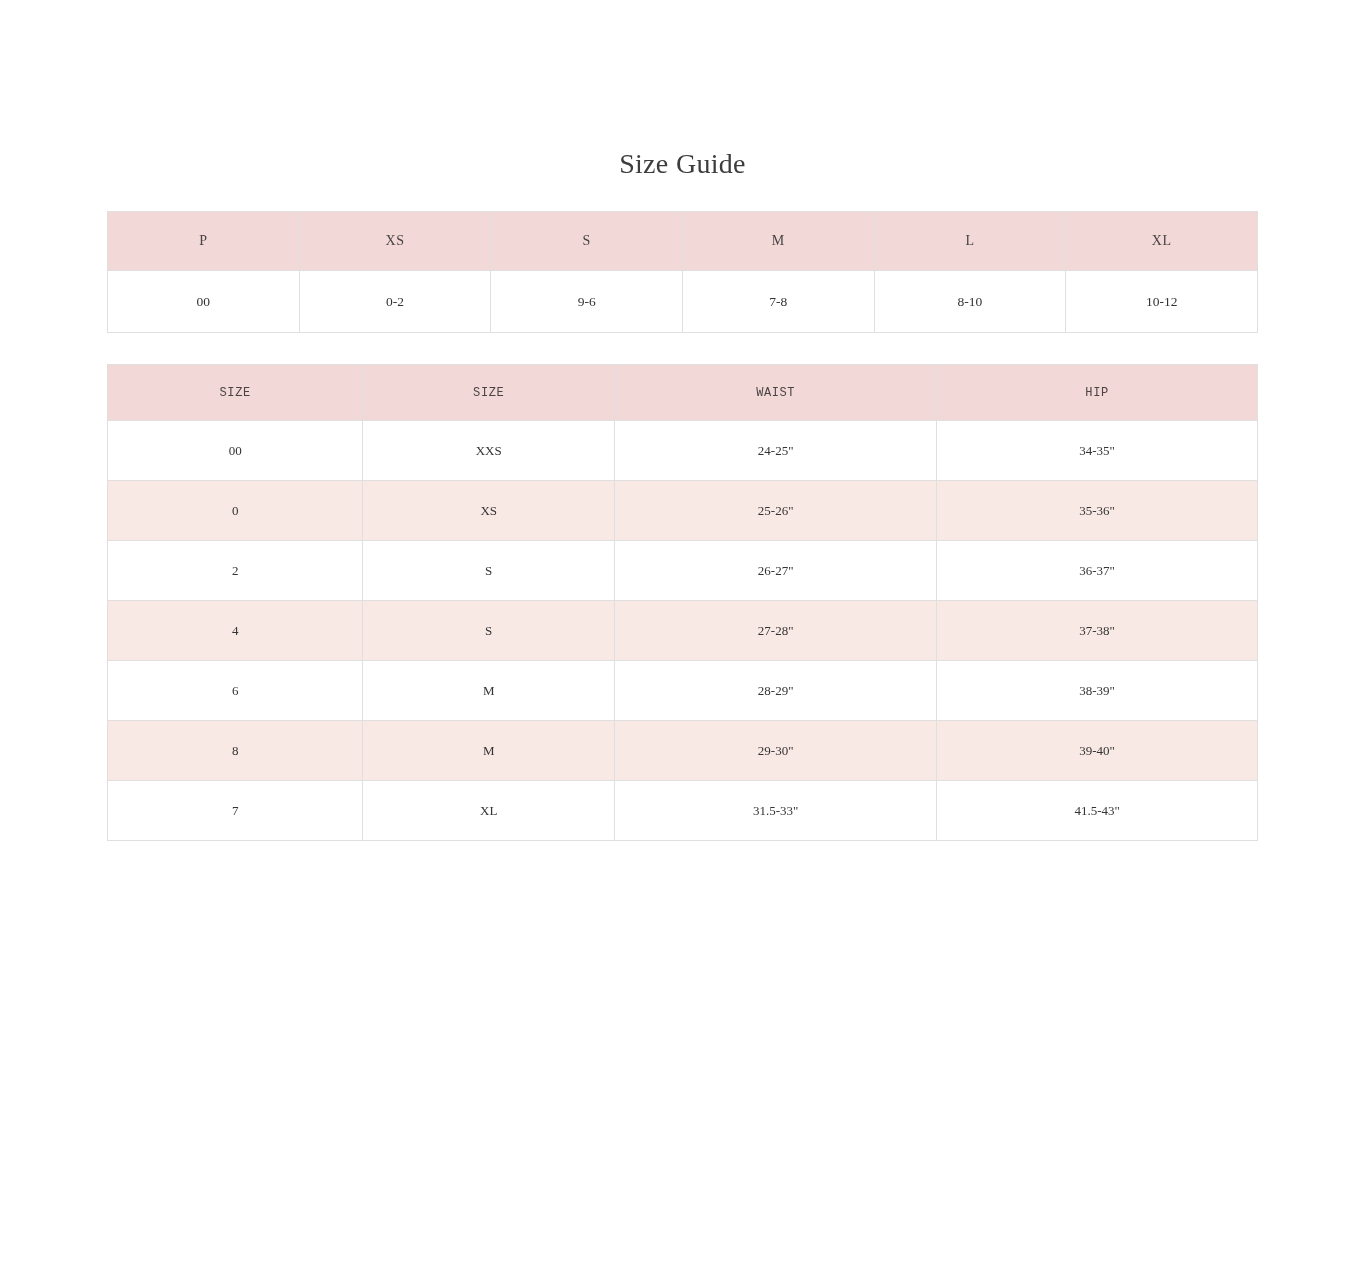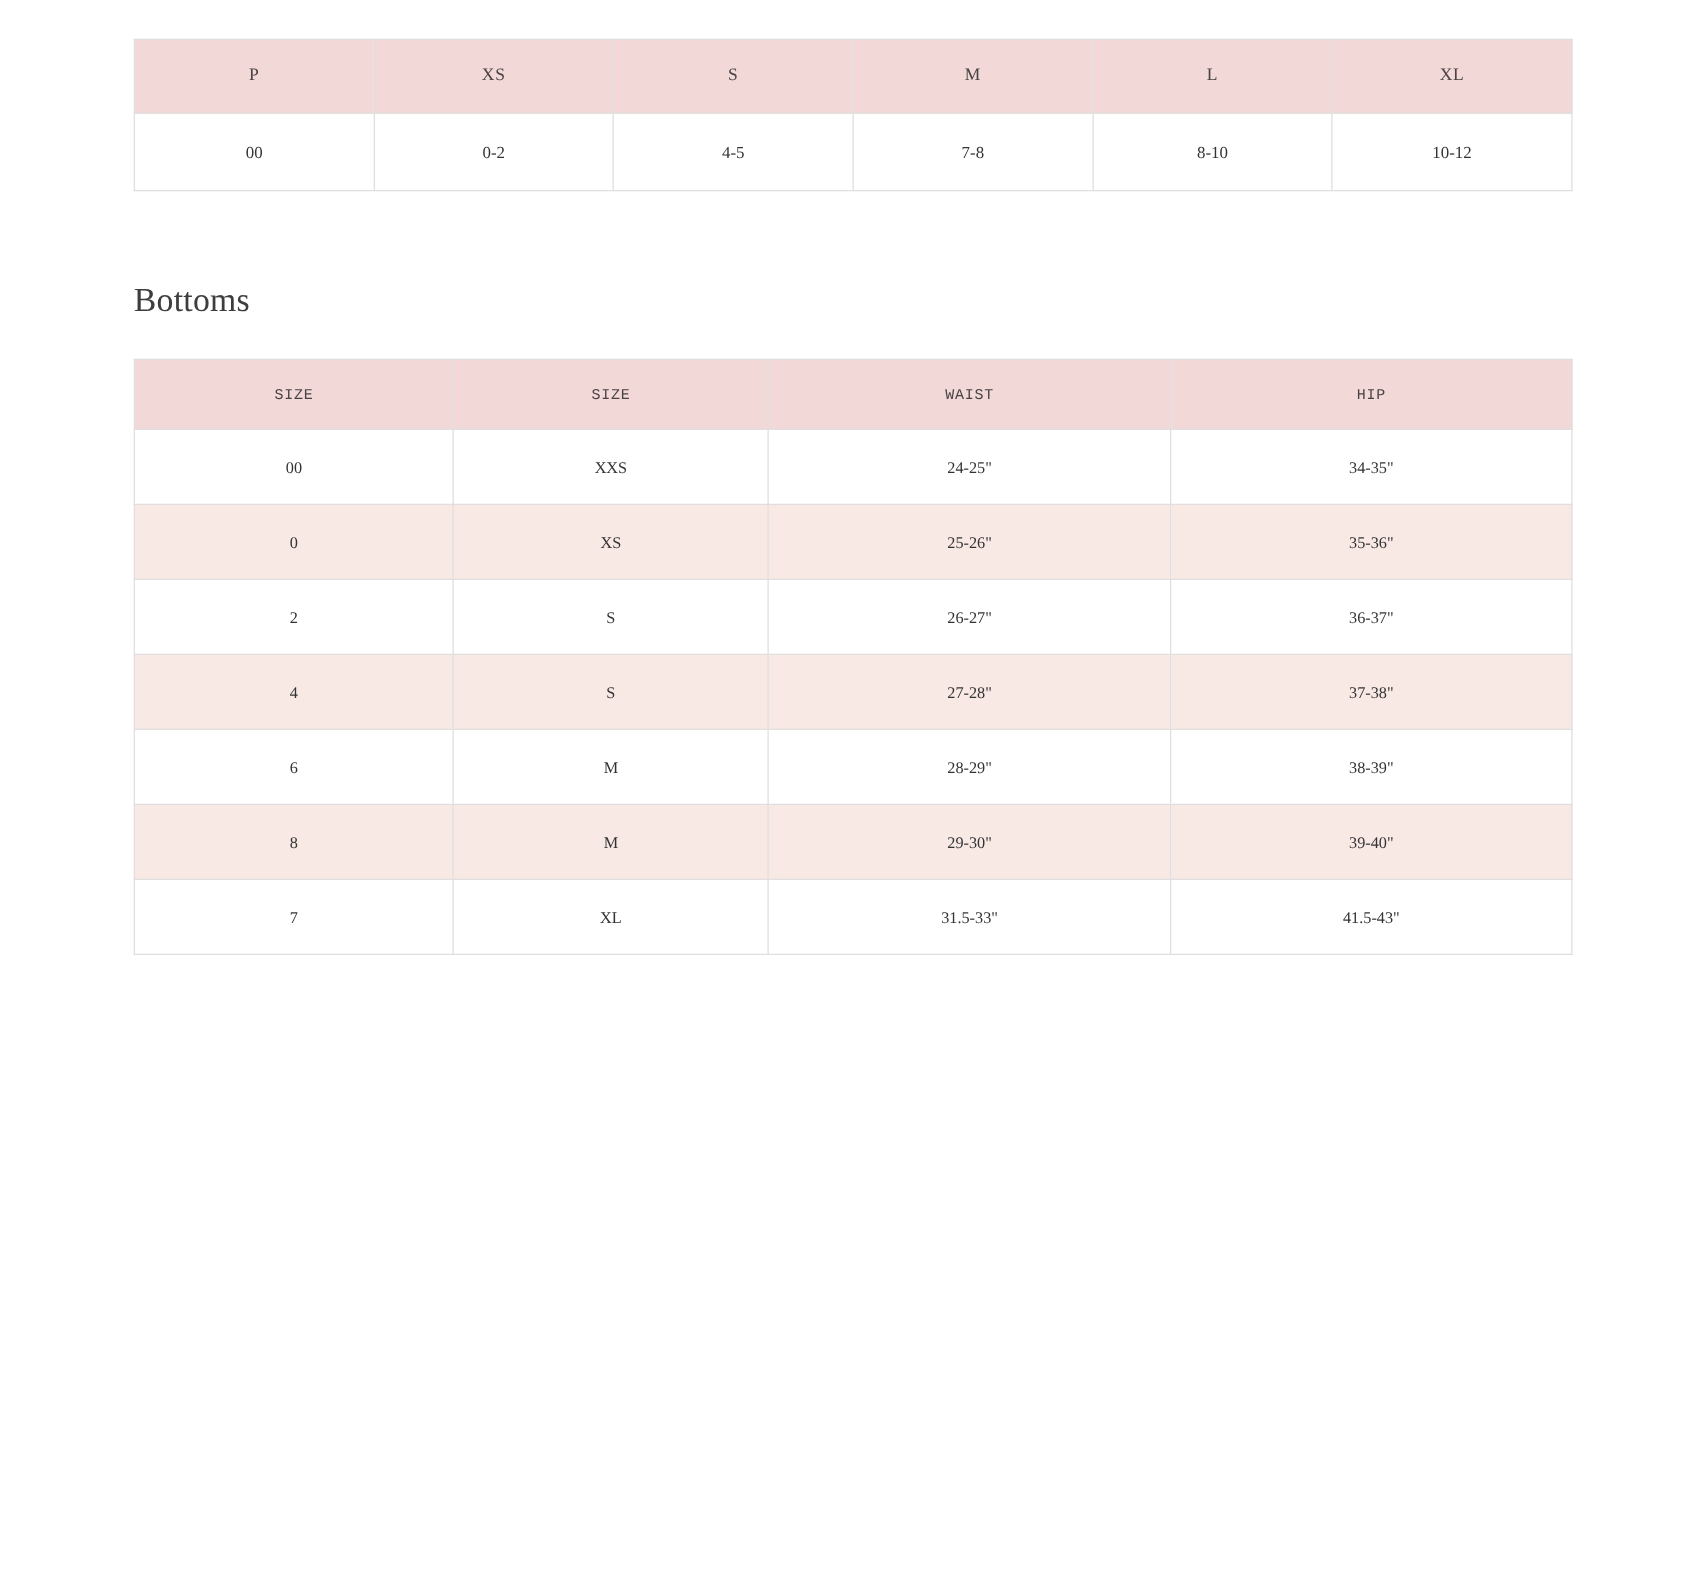--- a/index.html
+++ b/index.html
@@ -80,49 +80,49 @@
   table.bottoms col.c1 { width: 22.2%; }
   table.bottoms col.c2 { width: 21.9%; }
   table.bottoms col.c3 { width: 28.0%; }
   table.bottoms col.c4 { width: 27.9%; }
 </style>
 </head>
 <body>
 
 <div class="container">
 
+  <h1 class="page-title">Size Guide</h1>
 
   <section>
 
     <table class="size-table conversion">
       <thead>
         <tr>
           <th>P</th>
           <th>XS</th>
           <th>S</th>
           <th>M</th>
           <th>L</th>
           <th>XL</th>
         </tr>
       </thead>
       <tbody>
         <tr>
           <td>00</td>
           <td>0-2</td>
-          <td>4-5</td>
+          <td>9-6</td>
           <td>7-8</td>
           <td>8-10</td>
           <td>10-12</td>
         </tr>
       </tbody>
     </table>
   </section>
 
   <section>
-    <h2 class="section-heading heading-bottoms">Bottoms</h2>
 
     <table class="size-table bottoms">
       <colgroup>
         <col class="c1">
           <col class="c2">
           <col class="c3">
           <col class="c4">
       </colgroup>
       <thead>
         <tr>

